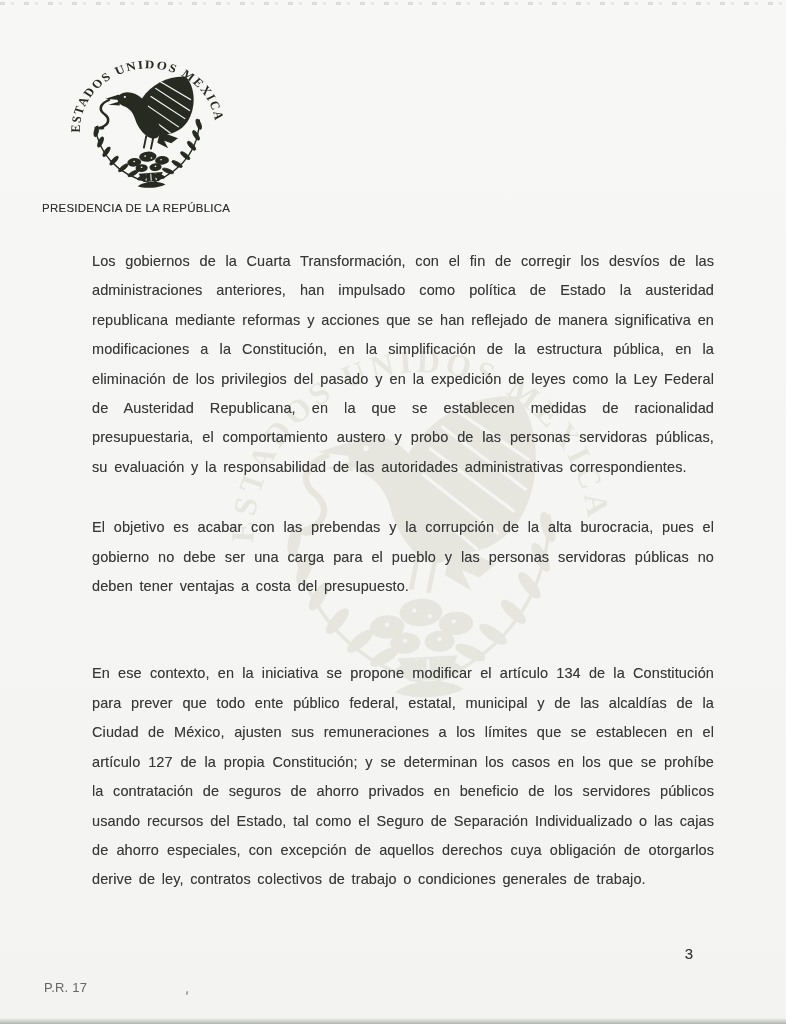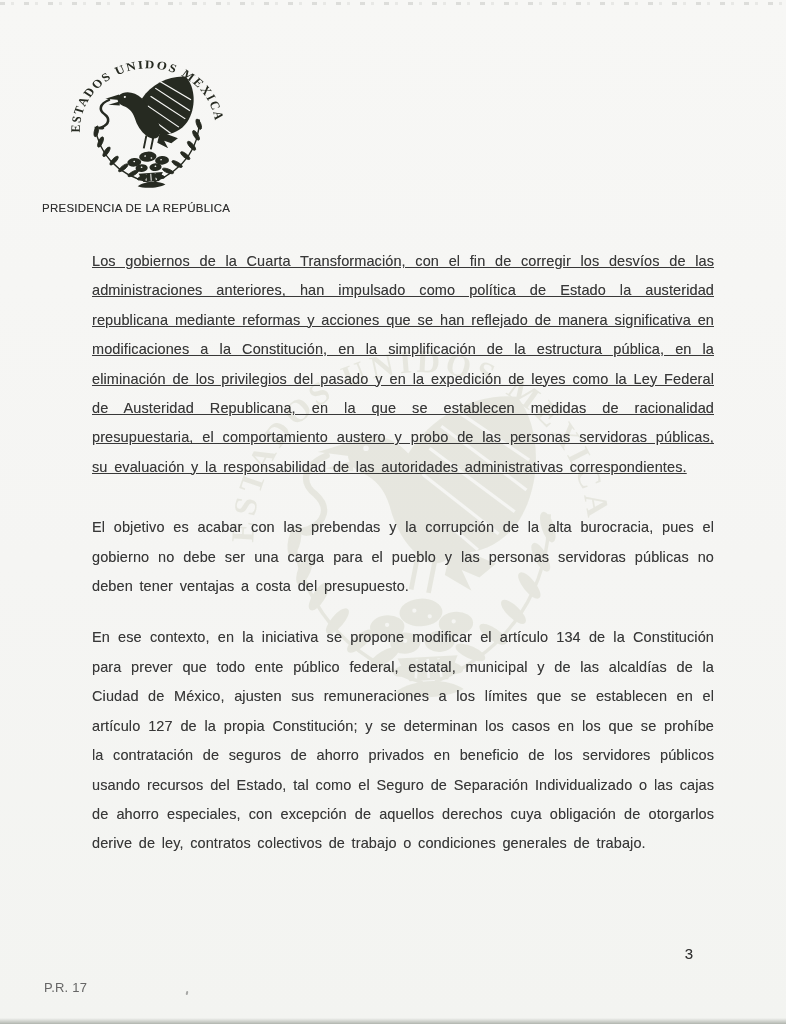--- a/index.html
+++ b/index.html
@@ -41,22 +41,22 @@
     text-align:center;
   }
   .content{
     position:absolute;left:92px;top:247px;width:622px;
     font-size:14.5px;line-height:29.4px;color:#383838;
     text-align:justify;
     letter-spacing:.1px;word-spacing:2.5px;
     text-shadow:0 0 .45px rgba(40,40,40,.4);
   }
   .content p{margin:0;}
-  .content p.p1{margin-bottom:31px;text-decoration:underline;}
-  .content p.p2{margin-bottom:22px;}
+  .content p.p1{margin-bottom:31px;}
+  .content p.p2{margin-bottom:58px;}
   .page-number{
     position:absolute;left:678px;top:945px;width:22px;
     font-size:15px;color:#333;text-align:center;
     text-shadow:0 0 .4px rgba(0,0,0,.35);
   }
   .ref-code{
     position:absolute;left:44px;top:980px;
     font-size:13px;letter-spacing:.2px;color:#666;
   }
   .hidden-defs{position:absolute;width:0;height:0;overflow:hidden;}

